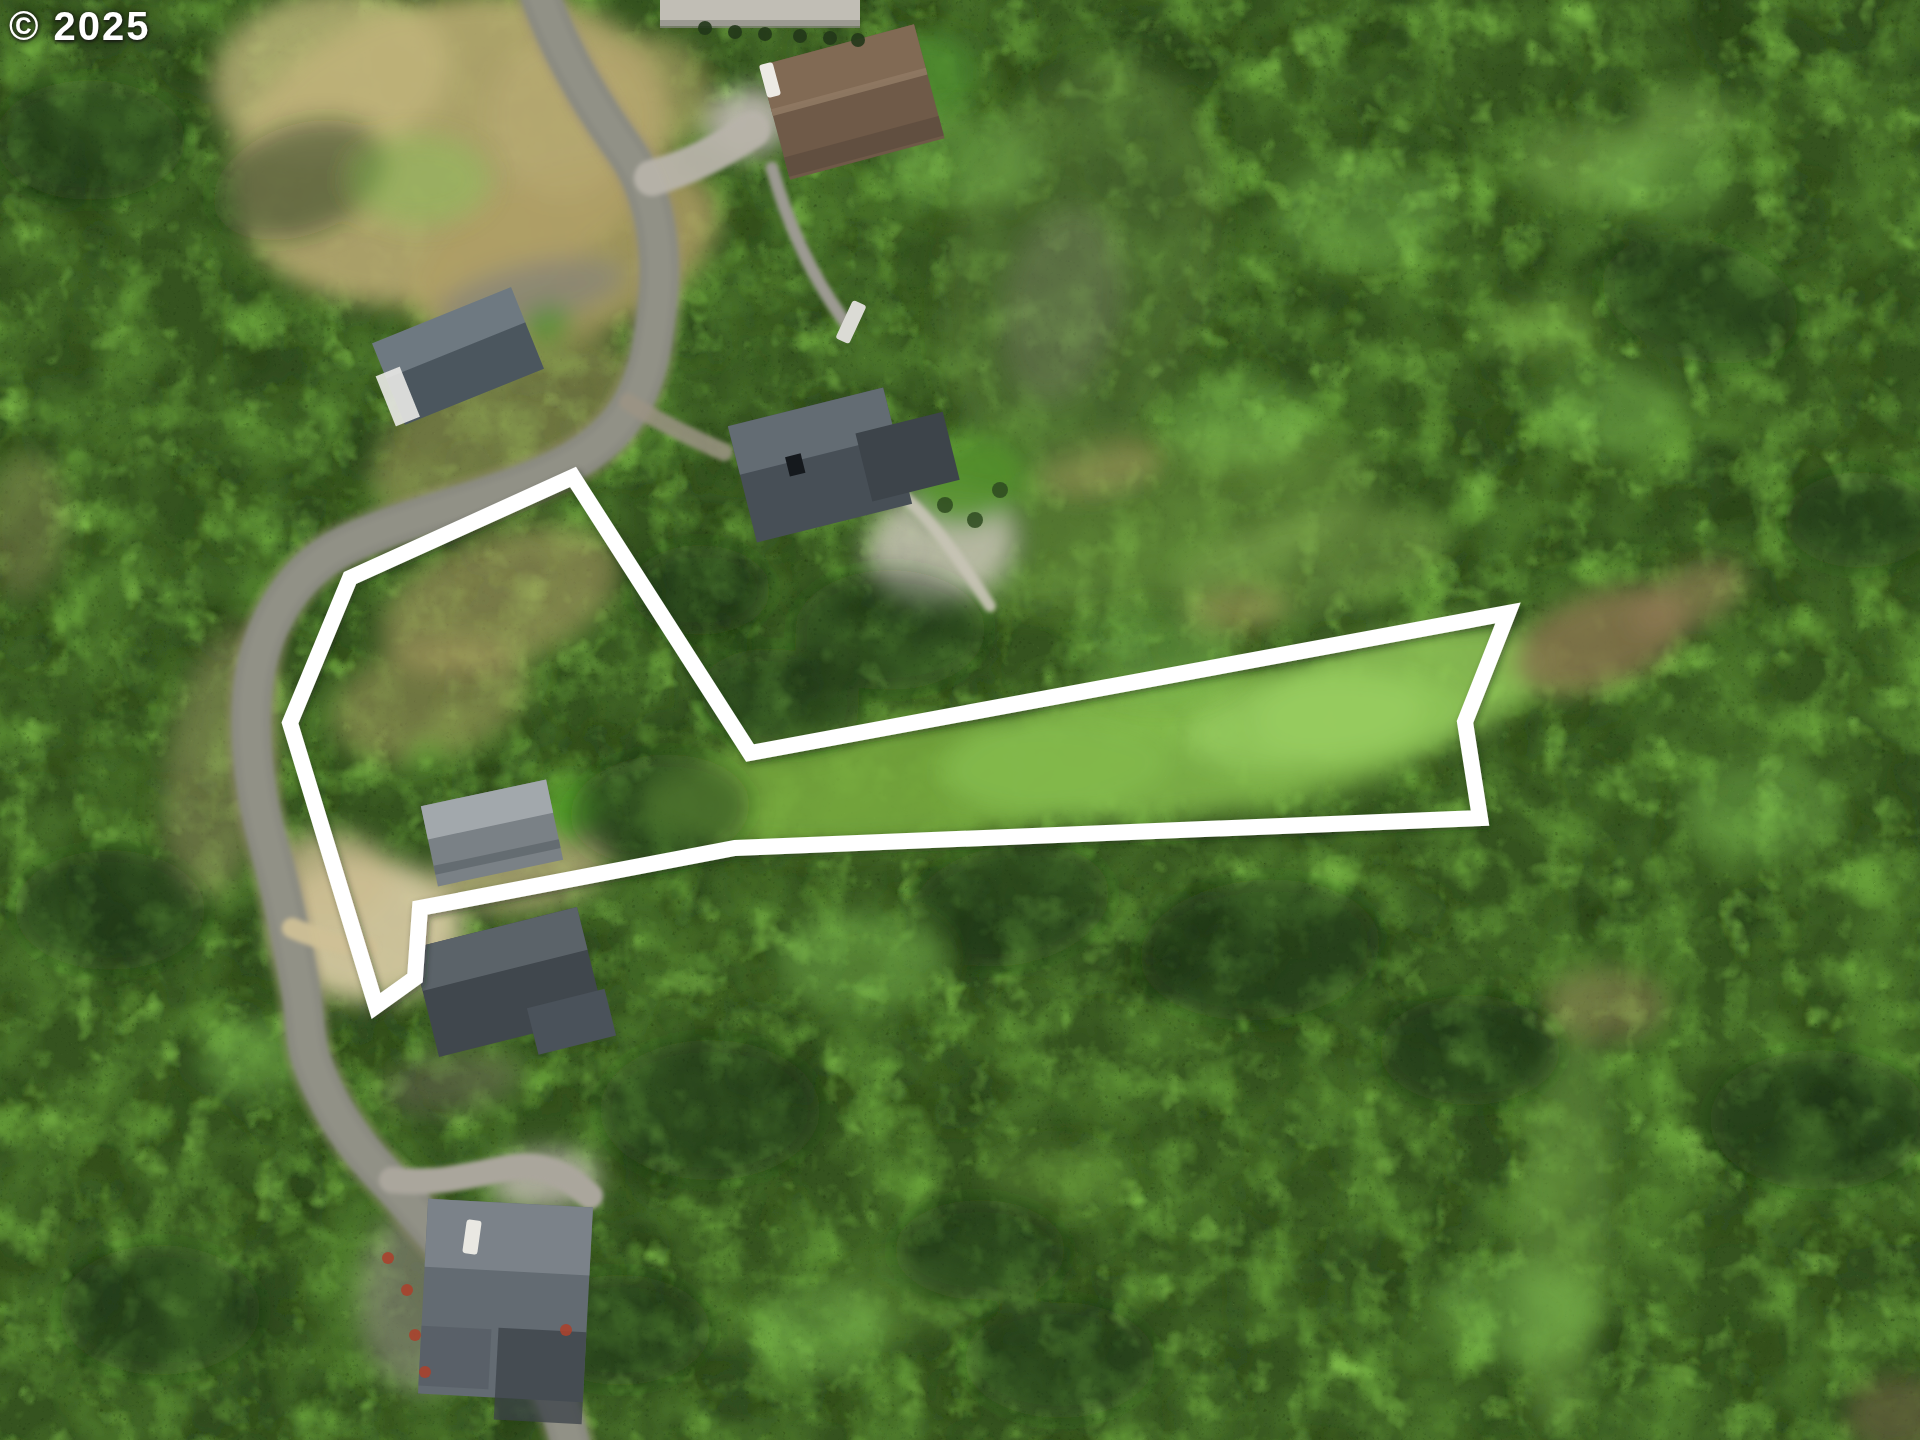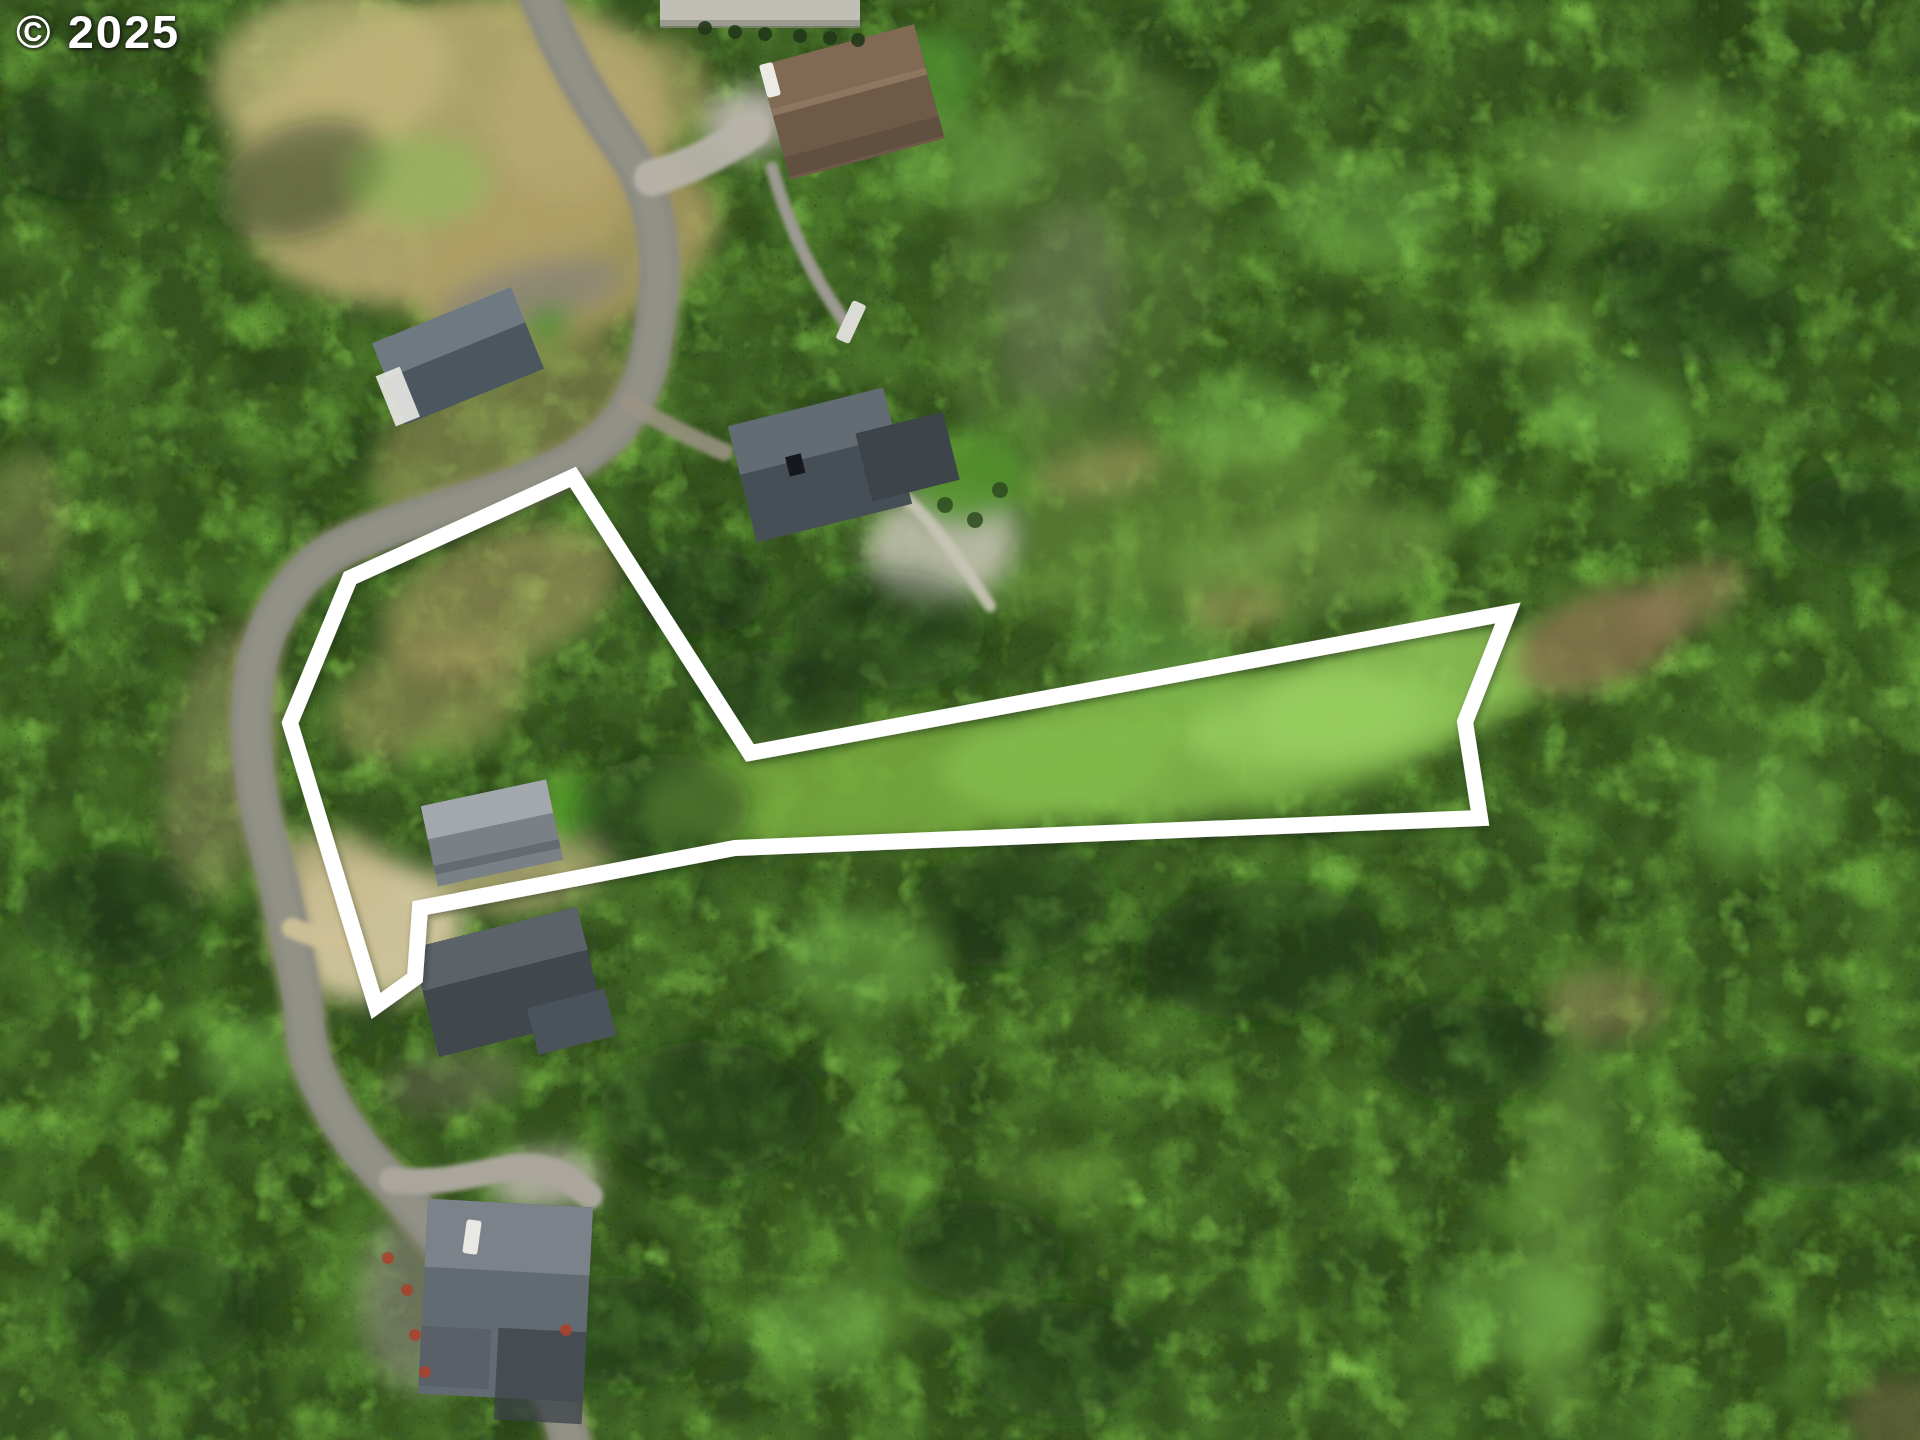--- a/index.html
+++ b/index.html
@@ -1,21 +1,21 @@
 <!DOCTYPE html>
 <html><head>
 <meta charset="utf-8">
 <style>
   html,body{margin:0;padding:0;background:#000;}
   body{width:1920px;height:1440px;overflow:hidden;font-family:"Liberation Sans",sans-serif;}
   .stage{position:relative;width:1920px;height:1440px;background:#2c4719;}
   .stage svg{position:absolute;left:0;top:0;}
   .watermark{
-    position:absolute;left:16px;top:4px;
-    font-size:47px;font-weight:700;letter-spacing:2px;color:#ffffff;
+    position:absolute;left:9px;top:4px;
+    font-size:40px;font-weight:700;letter-spacing:2px;color:#ffffff;
     text-shadow:0 2px 3px rgba(25,30,22,.9),0 0 7px rgba(25,30,22,.75),2px 0 3px rgba(25,30,22,.6);
     user-select:none;
   }
 </style>
 </head>
 <body>
 
 <div class="stage">
   <svg id="scene" width="1920" height="1440" viewBox="0 0 1920 1440">
     <defs>

